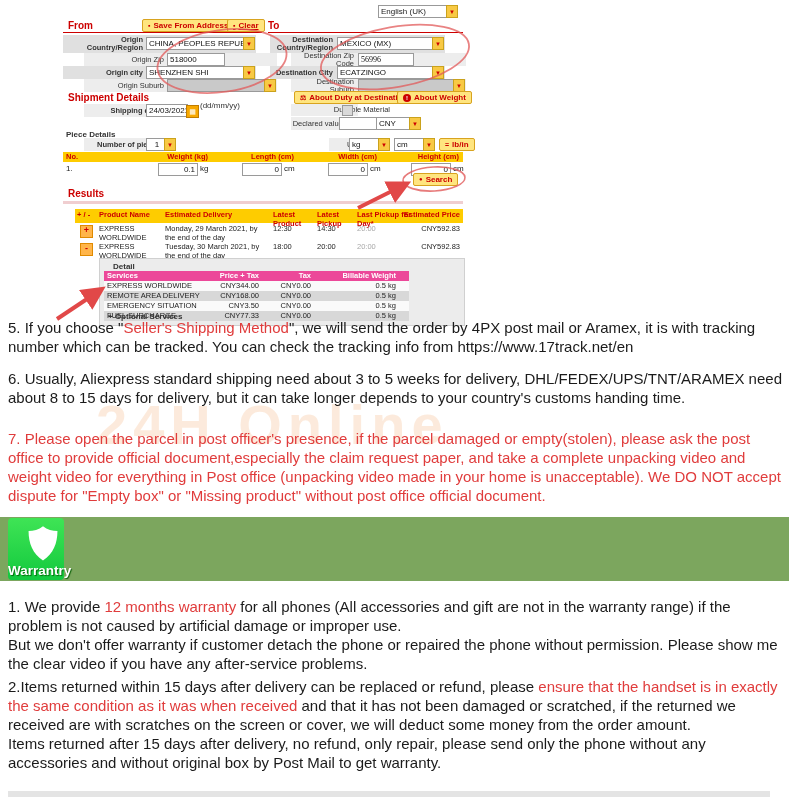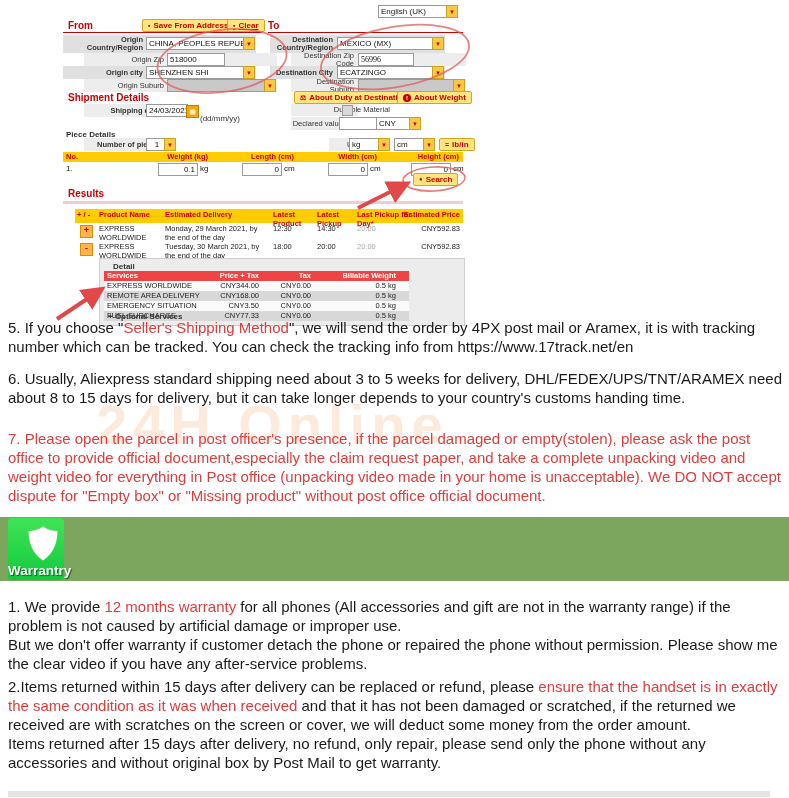--- a/index.html
+++ b/index.html
@@ -26,21 +26,21 @@
   .redline{position:absolute;height:0;border-top:1px solid #c00;}
   .yellowhead{position:absolute;background:#fecc00;color:#c00;font-weight:bold;font-size:7.5px;}
   .checkbox{position:absolute;width:9px;height:9px;background:#d9d9d9;border:1px solid #999;}
   .calicon{position:absolute;width:11px;height:11px;background:#f7a800;border:1px solid #c07c00;
            color:#fff;font-size:7px;line-height:11px;text-align:center;}
   .expander{position:absolute;width:11px;height:11px;background:#ffb54a;border:1px solid #e08a00;
             color:#c00;font-weight:bold;font-size:9px;line-height:9px;text-align:center;}
   .rescell{position:absolute;font-size:7.5px;line-height:8.5px;color:#222;}
   .gray-val{color:#a8a8a8;}
   
-  .dethead{position:absolute;background:#ef4444;color:#fff;font-weight:bold;font-size:7.5px;height:10px;line-height:10px;width:100%;text-align:right;}
+  .dethead{position:absolute;background:#ec4899;color:#fff;font-weight:bold;font-size:7.5px;height:10px;line-height:10px;width:100%;text-align:right;}
   .detrow{position:absolute;width:100%;height:10px;line-height:10px;font-size:7.5px;color:#222;}
   .stripe{background:#d8d8d8;}
   
   #annot{position:absolute;left:0;top:0;pointer-events:none;z-index:50;}
   
   .para{position:absolute;left:8px;width:774px;font-size:15px;line-height:19px;color:#1b1b1b;
         white-space:pre-wrap;z-index:2;}
   .seg-red{color:#e03c3c;}
   .watermark{position:absolute;left:96px;top:392px;font-size:56px;font-weight:bold;color:#f2a566;
              opacity:.22;letter-spacing:6px;z-index:0;white-space:nowrap;}
@@ -125,21 +125,21 @@
     <div class="ybtn" style="left:397px;top:91px;">
       <span class="ic" style="display:inline-block;width:8px;height:8px;border-radius:50%;background:#c00;color:#fff;font-size:6px;line-height:8px;text-align:center;">!</span>
       <span>About Weight</span>
     </div>
 
     <div class="abs grayrow2" style="left:63px;top:104px;width:80px;height:13px;">
       <span class="cell-label bold" style="left:0;width:76px;">Shipping date</span>
     </div>
     <div class="tinput" style="left:146px;top:104px;width:36px;">24/03/2021</div>
     <span class="calicon" style="left:186px;top:105px;">▦</span>
-    <span class="abs f8" style="left:200px;top:113px;color:#333;">(dd/mm/yy)</span>
+    <span class="abs f8" style="left:200px;top:100px;color:#333;">(dd/mm/yy)</span>
 
     <div class="abs grayrow2" style="left:270px;top:104px;width:67px;height:12px;">
       <span class="cell-label" style="left:0;width:63px;padding-left:36px;">Dutiable Material</span>
     </div>
     <span class="checkbox" style="left:342px;top:105px;"></span>
 
     <div class="abs grayrow2" style="left:270px;top:117px;width:44px;height:13px;padding-left:26px;">
       <span class="cell-label" style="left:0;width:63px;"><span>Declared value</span>&nbsp;<span style="color:#c00;">(?)</span></span>
     </div>
     <div class="tinput" style="left:339px;top:117px;width:32px;"></div>

